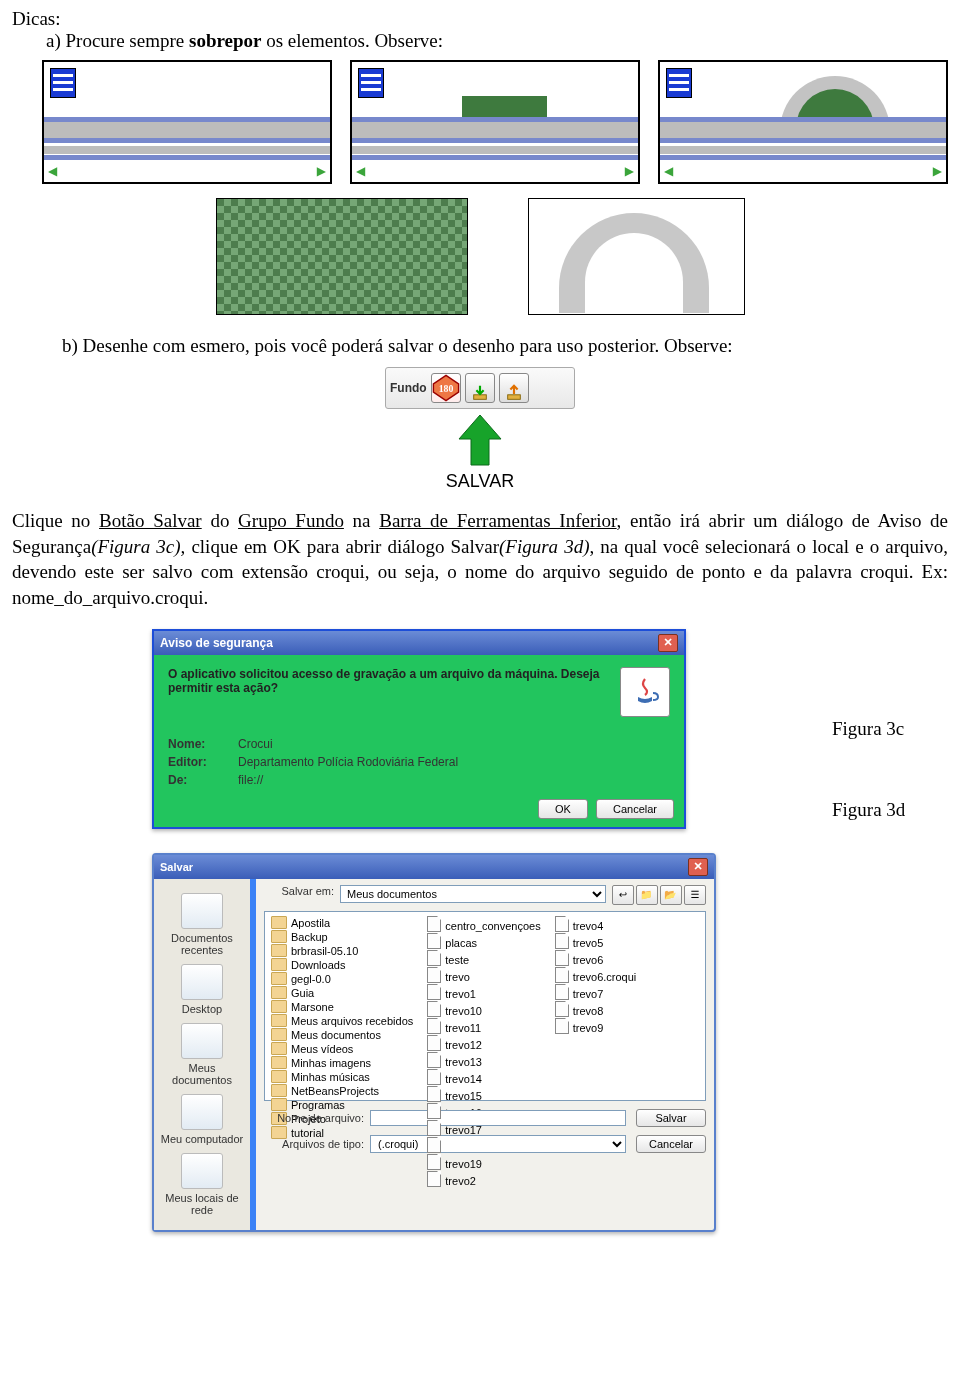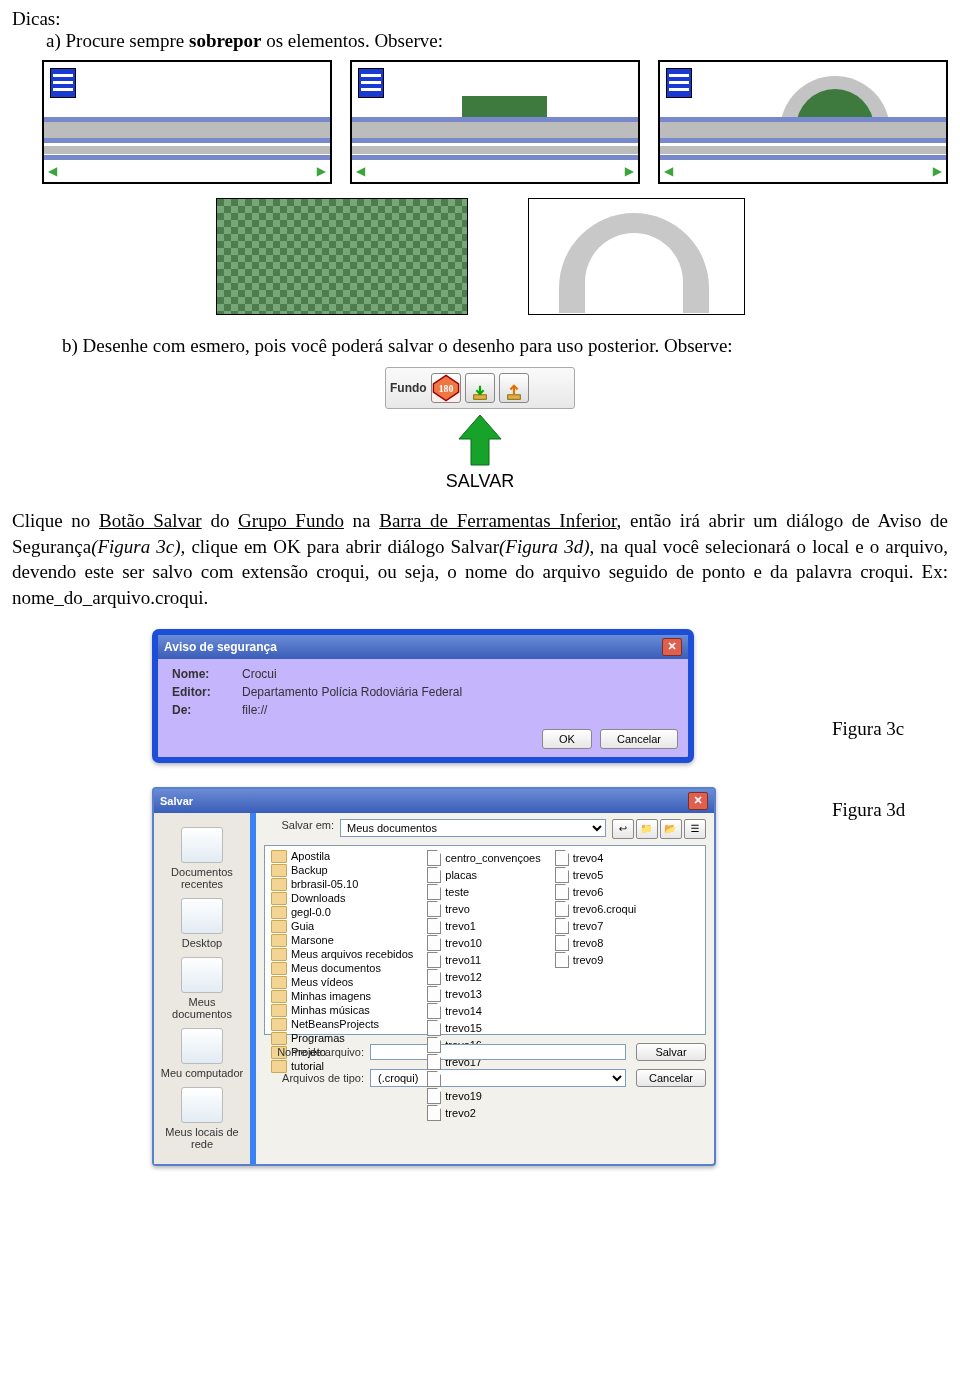--- a/index.html
+++ b/index.html
@@ -124,25 +124,25 @@
   }
   .fig-caption {
     font-family:"Times New Roman",serif;
     font-size:19px;
     position:absolute;
     left:680px;
   }
   .dialog-wrap { position:relative; margin:18px 0 0 140px; }
   .dialog {
     width:530px;
-    border:6px solid #1d4ed8;
-    border-radius:7px;
+    border:2px solid #1d4ed8;
+    border-radius:0;
     font-family: Tahoma, sans-serif;
     font-size:12px;
-    background:#c4b5fd;
+    background:#22c55e;
     box-shadow:0 2px 4px rgba(0,0,0,.3);
   }
   .dlg-titlebar {
     background:linear-gradient(#6b8cd6,#3a5db8);
     color:#fff; padding:3px 6px;
     display:flex; align-items:center; justify-content:space-between;
     font-weight:bold;
   }
   .dlg-close {
     width:18px; height:16px; background:#e06050; color:#fff;
@@ -208,21 +208,21 @@
   }
   .sd-filelist {
     border:1px solid #7f9db9;
     background:#fff;
     height:180px;
     padding:4px 6px;
     display:flex;
     gap:14px;
   }
   .sd-col { display:flex; flex-direction:column; gap:1px; }
-  .fe { display:flex; align-items:center; gap:4px; white-space:nowrap; }
+  .fe { display:flex; align-items:flex-end; gap:4px; white-space:nowrap; }
   .fe .folder {
     width:14px; height:11px; background:#f3d493; border:1px solid #caa754;
     border-radius:1px;
   }
   .fe .file {
     width:12px; height:14px; background:#fdfdfd; border:1px solid #888;
     position:relative;
   }
   .fe .file::before {
     content:""; position:absolute; top:-1px; right:-1px;
@@ -339,20 +339,30 @@
   <span>Clique no </span><span class="underline">Botão Salvar</span><span> do </span><span class="underline">Grupo Fundo</span><span> na </span><span class="underline">Barra de Ferramentas Inferior</span><span>, então irá abrir um diálogo de Aviso de Segurança</span><span class="italic">(Figura 3c),</span><span> clique em OK para abrir diálogo Salvar</span><span class="italic">(Figura 3d)</span><span>, na qual você selecionará o local e o arquivo, devendo este ser salvo com extensão croqui, ou seja, o nome do arquivo seguido de ponto e da palavra croqui. Ex: nome_do_arquivo.croqui.</span>
 </div>
 
 <div class="dialog-wrap">
   <div class="fig-caption cap-3c">Figura 3c</div>
   <div class="fig-caption cap-3d">Figura 3d</div>
   <div class="dialog">
     <div class="dlg-titlebar">
       <span>Aviso de segurança</span>
       <div class="dlg-close">✕</div>
+    </div>
+    <div class="dlg-body">
+      <div class="dlg-text bold">O aplicativo solicitou acesso de gravação a um arquivo da máquina.  Deseja permitir esta ação?</div>
+      <div class="dlg-icon">
+        <svg viewBox="0 0 34 34">
+            <path d="M10 22 Q17 26 24 22 L24 26 Q17 30 10 26 Z" fill="#3d6db3"></path>
+            <path d="M17 4 Q13 9 17 13 Q21 17 17 20" stroke="#d44" stroke-width="2.2" fill="none"></path>
+            <path d="M25 18 Q30 18 30 22 Q30 25 25 25" stroke="#3d6db3" stroke-width="2" fill="none"></path>
+          </svg>
+      </div>
     </div>
     <div class="dlg-info">
       <div class="dlg-info-row">
           <span class="k">Nome:</span>
           <span>Crocui</span>
         </div>
       <div class="dlg-info-row">
           <span class="k">Editor:</span>
           <span>Departamento Polícia Rodoviária Federal</span>
         </div>

